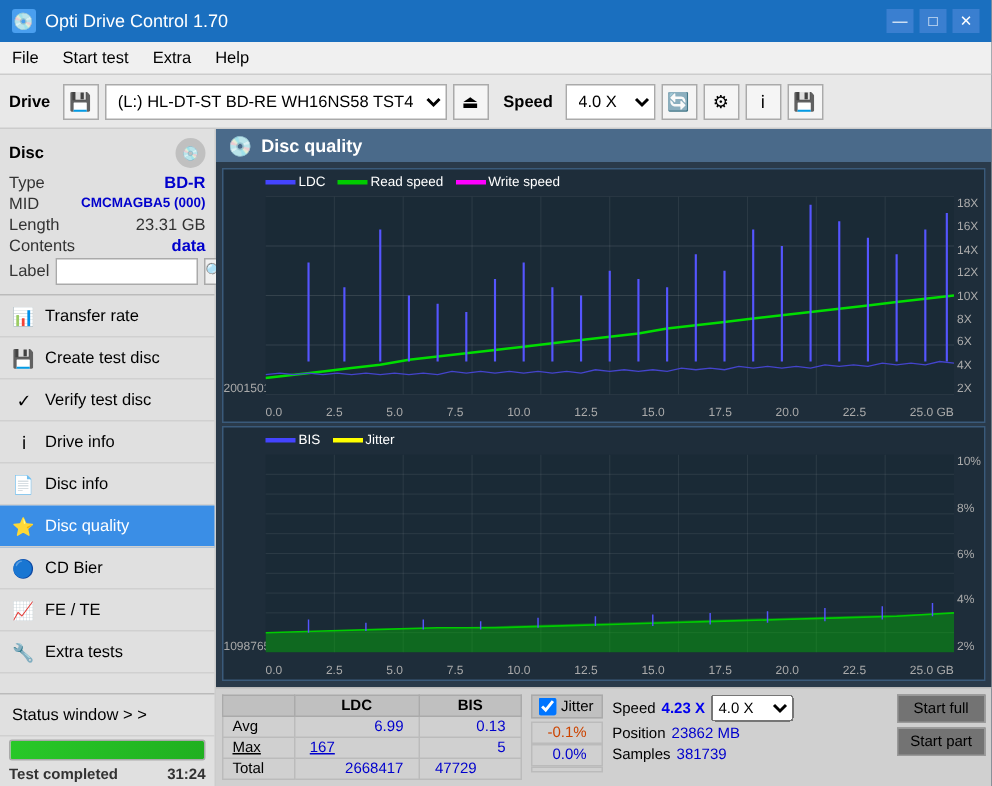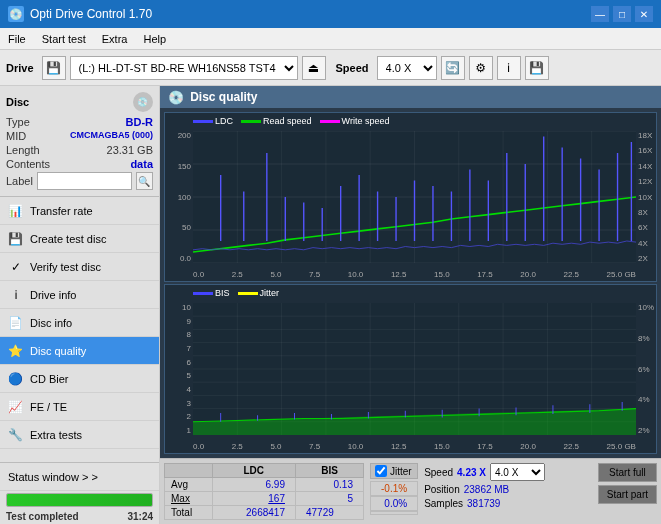--- a/index.html
+++ b/index.html
@@ -22,21 +22,21 @@
     .toolbar-label { font-size: 11px; font-weight: bold; margin-right: 4px; }
     .drive-select { height: 24px; font-size: 11px; padding: 0 4px; border: 1px solid #aaa; background: white; min-width: 220px; }
     .toolbar-icon-btn { width: 24px; height: 24px; border: 1px solid #aaa; background: #f5f5f5; cursor: pointer; display: flex; align-items: center; justify-content: center; font-size: 12px; }
     .speed-label { font-size: 11px; font-weight: bold; margin-left: 6px; margin-right: 4px; }
     .speed-select { height: 24px; font-size: 11px; padding: 0 4px; border: 1px solid #aaa; background: white; width: 60px; }
     
     
     .main { display: flex; height: calc(524px - 28px - 22px - 36px); }
     
     
-    .sidebar { width: 160px; background: #e0e0e0; border-right: 1px solid #ccc; display: flex; flex-direction: column; }
+    .sidebar { width: 144px; background: #e0e0e0; border-right: 1px solid #ccc; display: flex; flex-direction: column; }
     
     
     .disc-panel { padding: 6px; border-bottom: 1px solid #bbb; }
     .disc-panel-header { display: flex; align-items: center; justify-content: space-between; margin-bottom: 4px; }
     .disc-label { font-weight: bold; font-size: 11px; }
     .disc-icon { width: 20px; height: 20px; background: #c0c0c0; border-radius: 10px; display: flex; align-items: center; justify-content: center; font-size: 9px; }
     .disc-row { display: flex; justify-content: space-between; margin-bottom: 2px; font-size: 11px; }
     .disc-key { color: #333; }
     .disc-val { color: #0000cc; font-weight: bold; }
     .disc-val-normal { color: #333; }
@@ -69,21 +69,21 @@
     
     
     .chart-wrapper { flex: 1; background: #1e2d3a; border: 1px solid #3a5a7a; position: relative; }
     .chart-legend { position: absolute; top: 3px; left: 28px; display: flex; gap: 8px; z-index: 10; }
     .legend-item { display: flex; align-items: center; gap: 2px; font-size: 9px; color: white; }
     .legend-color { width: 20px; height: 3px; }
     
     .chart-area { position: absolute; left: 28px; right: 20px; top: 18px; bottom: 18px; }
     
     
-    .y-axis { position: absolute; left: 0; top: 18px; bottom: 18px; width: 28px; display: flex; flex-direction: column; justify-content: space-between; align-items: flex-end; padding-right: 2px; }
+    .y-axis { position: absolute; left: 0; top: 18px; bottom: 18px; width: 28px; display: flex; flex-direction: row; justify-content: space-between; align-items: flex-end; padding-right: 2px; }
     .y-axis-label { font-size: 8px; color: #aaa; }
     
     
     .y-axis-right { position: absolute; right: 0; top: 18px; bottom: 18px; width: 20px; display: flex; flex-direction: column; justify-content: space-between; align-items: flex-start; padding-left: 2px; }
     
     
     .x-axis { position: absolute; bottom: 2px; left: 28px; right: 20px; display: flex; justify-content: space-between; }
     .x-axis-label { font-size: 8px; color: #aaa; }
     
     
@@ -430,21 +430,21 @@
             </tr>
           </thead>
           <tbody>
             <tr>
               <td style="padding:1px 6px; border:1px solid #bbb;">Avg</td>
               <td style="padding:1px 10px; text-align:right; color:#0000cc; border:1px solid #bbb;">6.99</td>
               <td style="padding:1px 10px; text-align:right; color:#0000cc; border:1px solid #bbb;">0.13</td>
             </tr>
             <tr>
               <td style="padding:1px 6px; border:1px solid #bbb;text-decoration:underline;">Max</td>
-              <td style="padding:1px 10px; text-align:right; color:#0000cc; border:1px solid #bbb;text-decoration:underline;">167</td>
+              <td style="padding:1px 10px; text-align:left; color:#0000cc; border:1px solid #bbb;text-decoration:underline;">167</td>
               <td style="padding:1px 10px; text-align:right; color:#0000cc; border:1px solid #bbb;">5</td>
             </tr>
             <tr>
               <td style="padding:1px 6px; border:1px solid #bbb;">Total</td>
               <td style="padding:1px 10px; text-align:right; color:#0000cc; border:1px solid #bbb;">2668417</td>
               <td style="padding:1px 10px; color:#0000cc; border:1px solid #bbb;">47729</td>
             </tr>
           </tbody>
         </table>
 

